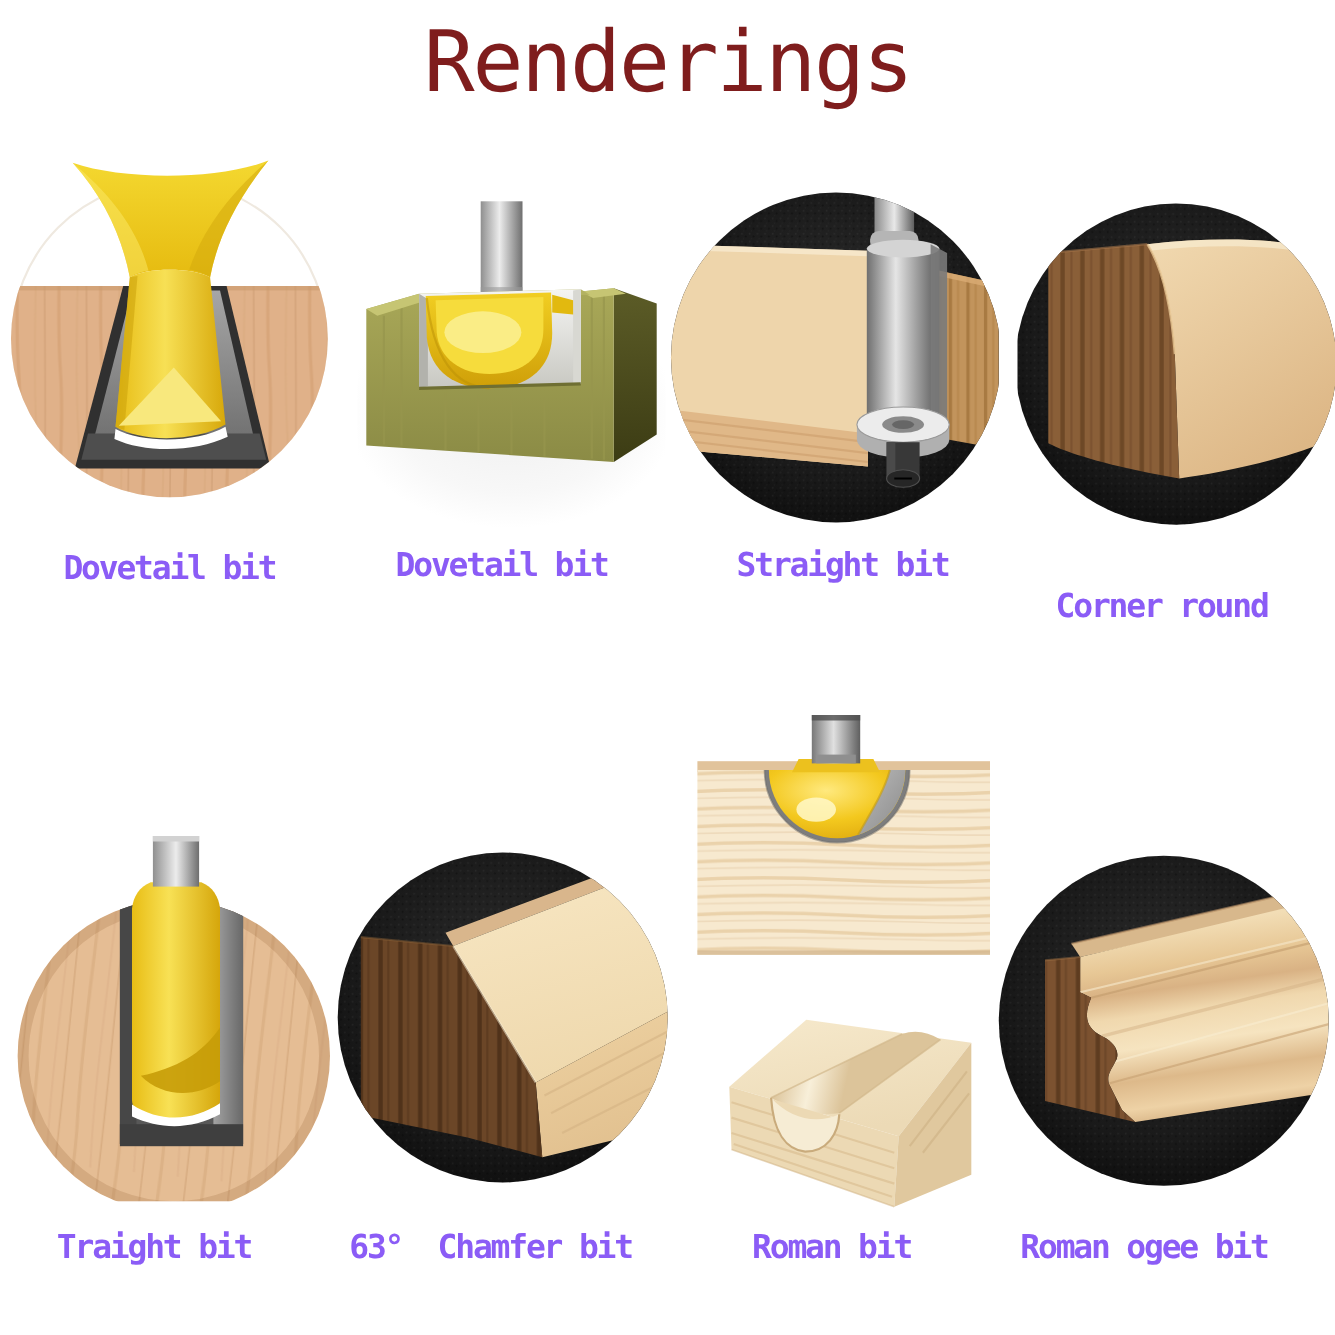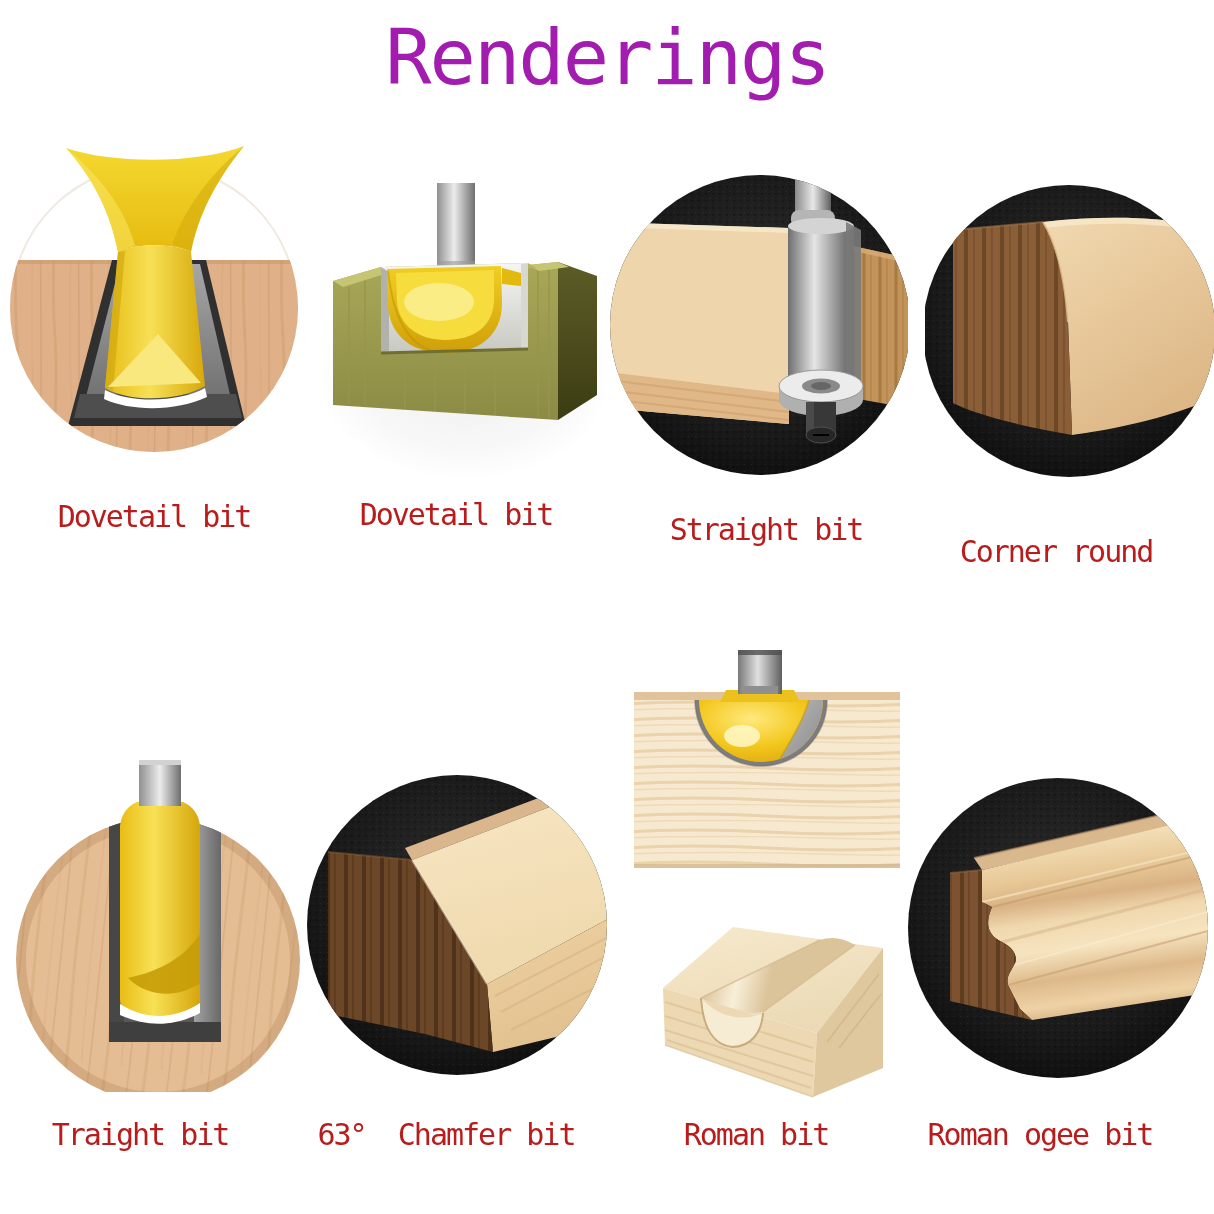--- a/index.html
+++ b/index.html
@@ -4,28 +4,28 @@
 <style>
   html,body{margin:0;padding:0;}
   body{
     width:1214px;height:1214px;position:relative;overflow:hidden;
     background:#ffffff;
     font-family:"DejaVu Sans Mono","Liberation Mono",monospace;
   }
   .title{
     position:absolute;left:0;top:16px;width:100%;margin:0;
     text-align:center;font-size:77px;font-weight:normal;
-    letter-spacing:-2px;color:#a21caf;line-height:1.1;
+    letter-spacing:-2px;color:#7f1d1d;line-height:1.1;
   }
   figure.panel{position:absolute;margin:0;padding:0;}
   figure.panel svg{display:block;width:100%;height:100%;}
   .label{
     position:absolute;width:292px;text-align:center;
-    font-size:30px;letter-spacing:-2px;color:#b91c1c;
-    white-space:pre;line-height:1.2;
+    font-size:30px;letter-spacing:-2px;color:#8b5cf6;
+    white-space:pre;line-height:1.2;font-weight:bold;
   }
 </style>
 </head>
 <body>
 
 <main class="canvas">
 
   <h1 class="title">Renderings</h1>
 
   <figure class="panel" style="left:8px;top:138px;width:292px;height:336px">
@@ -442,20 +442,20 @@
           <path d="M105,222 L305,168" stroke="#c6a072" stroke-width="2" opacity="0.6"></path>
         </g>
         <path d="M47,110 L79,107 L79,139 L89,144 C82,160 84,172 99,179 C113,186 115,196 111,202 C107,210 103,214 105,222 L117,246 L129,257 L47,238 Z" fill="url(#p8end)"></path>
         <path d="M47,110 L79,107" stroke="#9a6d42" stroke-width="2" opacity="0.5"></path>
       </g>
     </svg>
   </figure>
 
   <div class="label" style="left:8px;top:499px">Dovetail bit</div>
   <div class="label" style="left:310px;top:497px">Dovetail bit</div>
-  <div class="label" style="left:620px;top:512px">Straight bit</div>
+  <div class="label" style="left:620px;top:497px">Straight bit</div>
   <div class="label" style="left:910px;top:534px">Corner round</div>
   <div class="label" style="left:-6px;top:1117px">Traight bit</div>
   <div class="label" style="left:300px;top:1117px">63°  Chamfer bit</div>
   <div class="label" style="left:610px;top:1117px">Roman bit</div>
   <div class="label" style="left:894px;top:1117px">Roman ogee bit</div>
 
 </main>
 
 </body></html>

